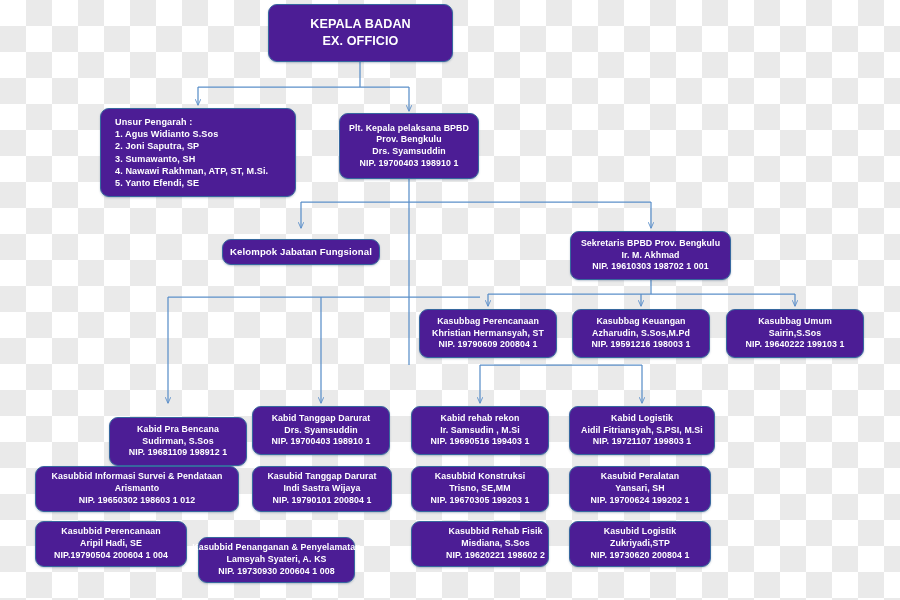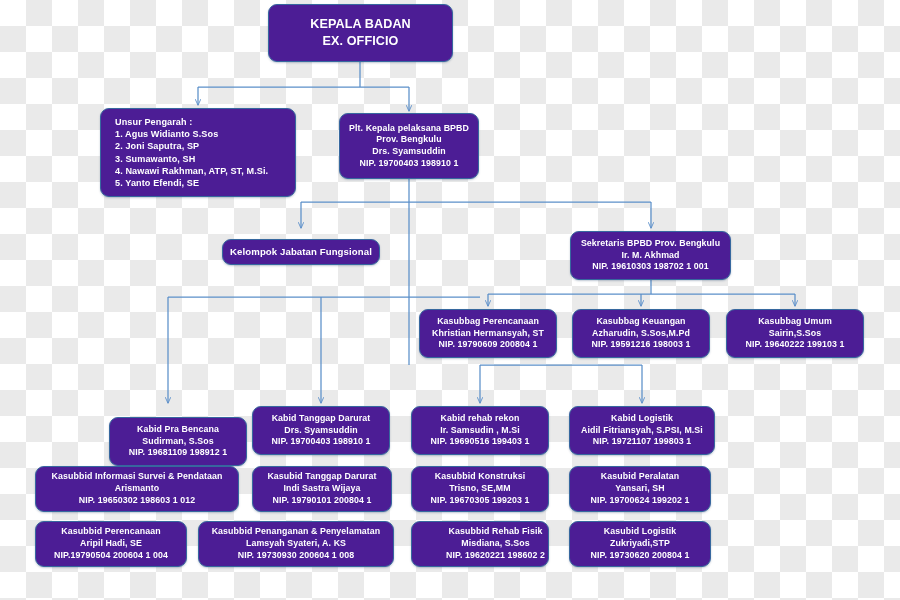--- a/index.html
+++ b/index.html
@@ -189,21 +189,21 @@
       <div class="node f-9" style="left: 569px; top: 466px; width: 142px; height: 46px;">
         <span class="ln">Kasubid Peralatan</span>
         <span class="ln">Yansari, SH</span>
         <span class="ln">NIP. 19700624 199202 1</span>
       </div>
       <div class="node f-9" style="left: 35px; top: 521px; width: 152px; height: 46px;">
         <span class="ln">Kasubbid Perencanaan</span>
         <span class="ln">Aripil Hadi, SE</span>
         <span class="ln">NIP.19790504 200604 1 004</span>
       </div>
-      <div class="node f-9" style="left: 198px; top: 521px; width: 196px; height: 46px; justify-content: center;">
+      <div class="node f-9" style="left: 198px; top: 537px; width: 157px; height: 46px; justify-content: center;">
         <span class="ln">Kasubbid Penanganan  &amp; Penyelamatan</span>
         <span class="ln">Lamsyah Syateri, A. KS</span>
         <span class="ln">NIP. 19730930 200604 1 008</span>
       </div>
       <div class="node f-9" style="left: 411px; top: 521px; width: 138px; height: 46px; padding-left: 37px;">
         <span class="ln">Kasubbid Rehab Fisik</span>
         <span class="ln">Misdiana, S.Sos</span>
         <span class="ln">NIP. 19620221 198602 2</span>
       </div>
       <div class="node f-9" style="left: 569px; top: 521px; width: 142px; height: 46px;">

